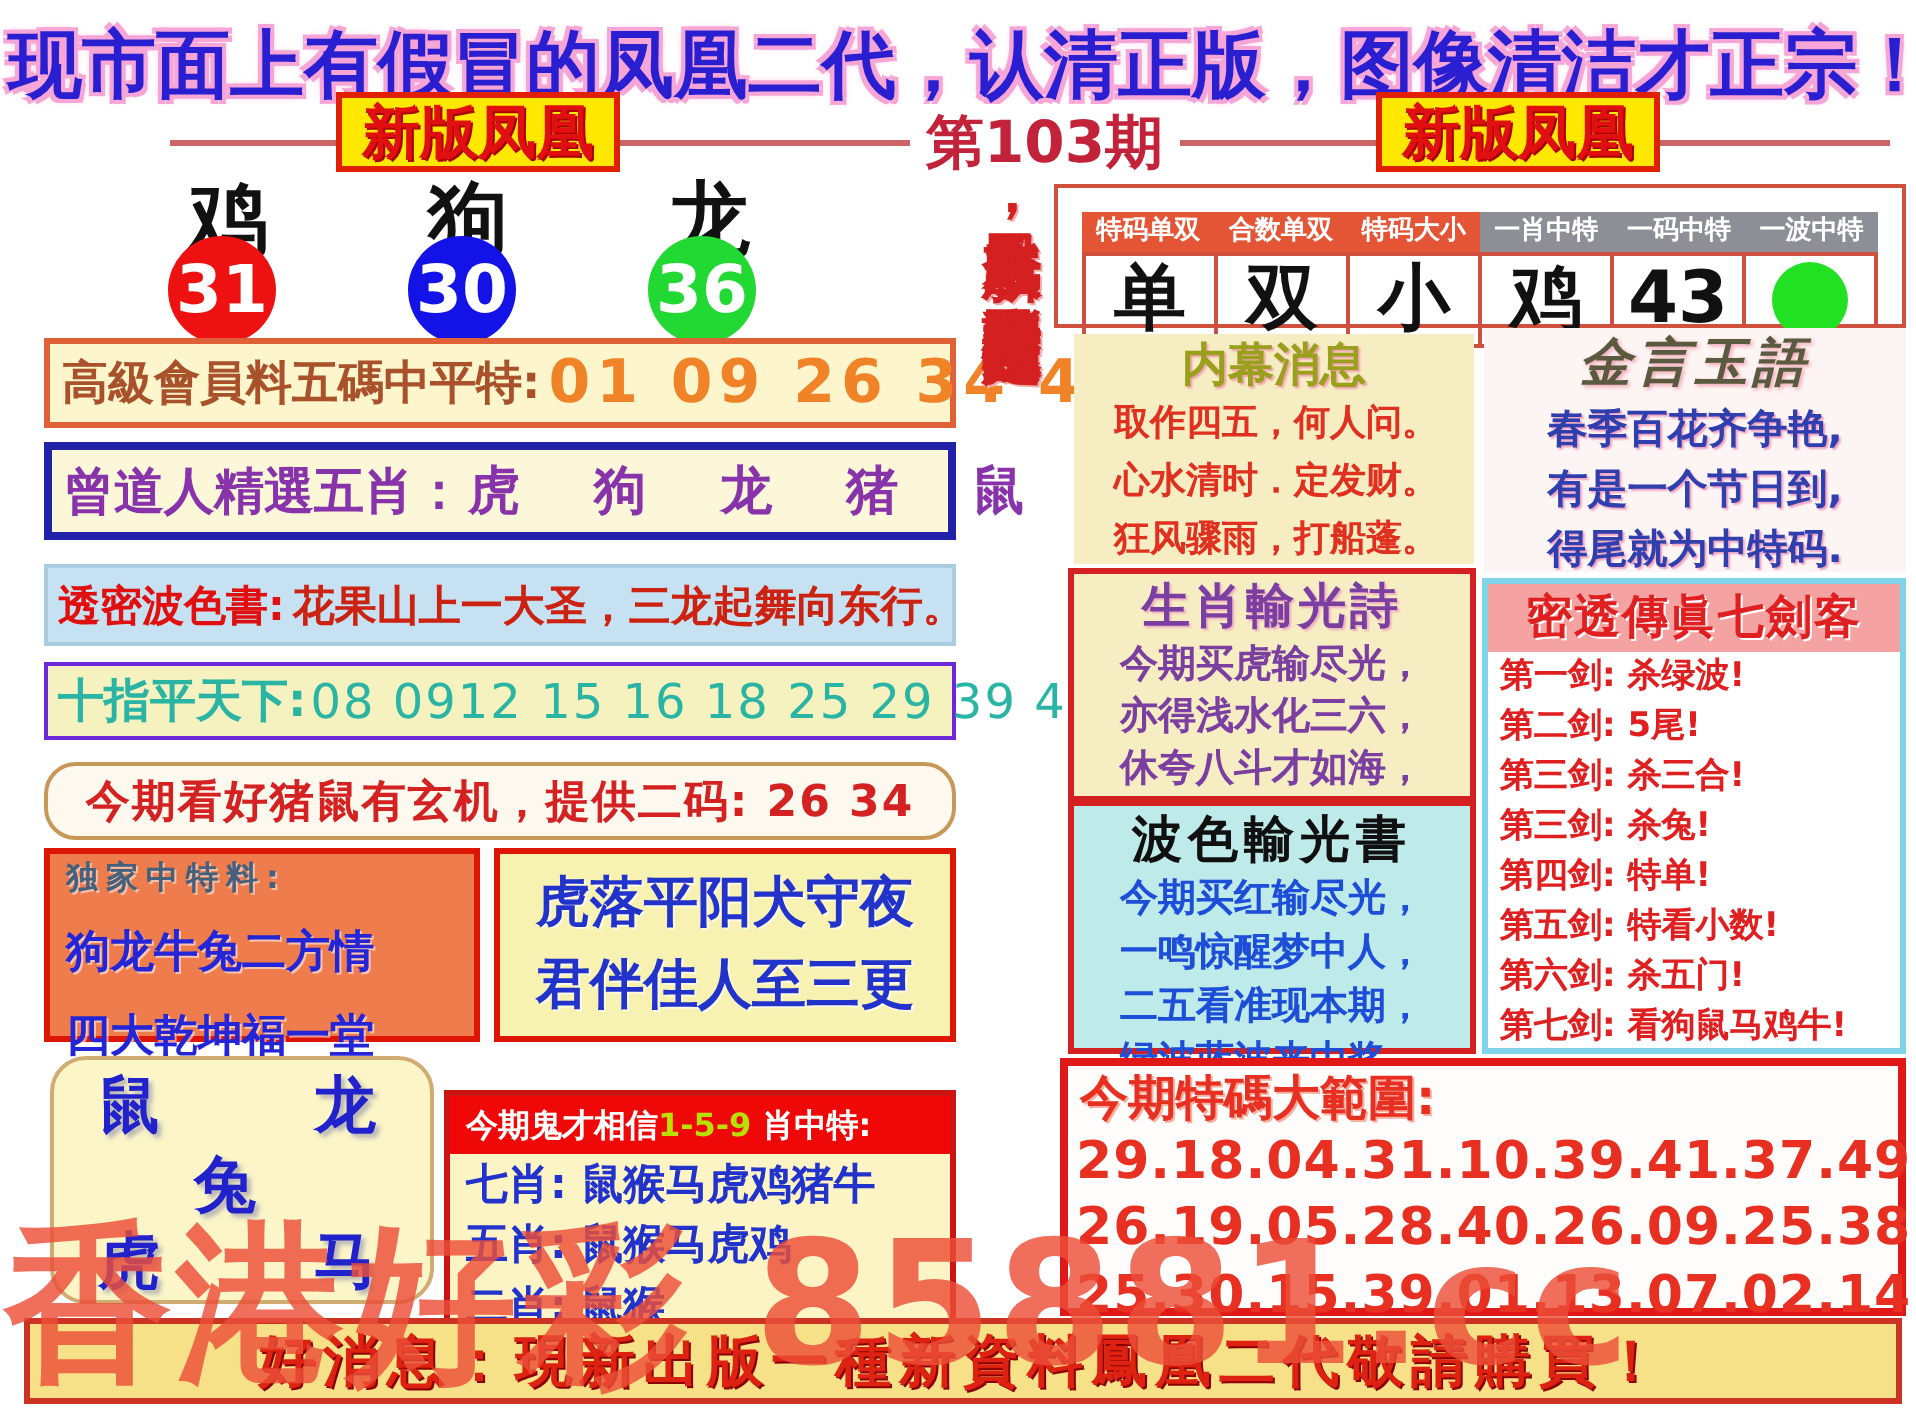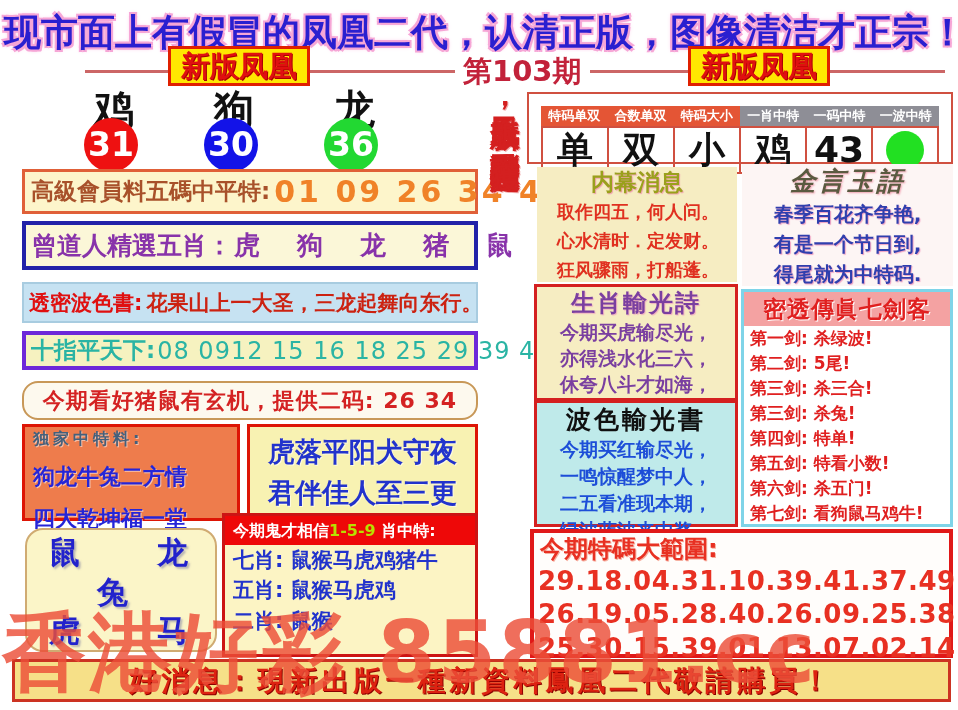--- a/index.html
+++ b/index.html
@@ -31,21 +31,21 @@
   .lbox{left:22px;width:456px;display:flex;align-items:center;white-space:nowrap;}
   #box-vip{top:169px;height:45px;background:#fdf5cb;border:3px solid#e06038;padding:0 6px;}
   #box-vip .lab{font-size:23px;font-weight:bold;color:#a8512a;}
   #box-vip .val{font-size:30px;font-weight:bold;color:#f08228;letter-spacing:3px;margin-left:4px;}
   #box-fivezodiac{top:221px;height:49px;background:#fbf7d8;border:4px solid #2222a8;padding:0 6px;}
   #box-fivezodiac .lab{font-size:25px;font-weight:bold;color:#8833aa;}
   #box-fivezodiac .val{font-size:26px;font-weight:bold;color:#8833aa;letter-spacing:14px;margin-left:2px;}
   #box-wavebook{top:282px;height:41px;background:#c6e2f2;border:2px solid #a8cce0;padding:0 5px;}
   #box-wavebook .lab{font-size:21px;font-weight:bold;color:#e01010;}
   #box-wavebook .val{font-size:21px;font-weight:bold;color:#cc2211;margin-left:4px;}
-  #box-tenfingers{top:331px;height:39px;background:#f6f2c0;border:4px solid #6d28d9;padding:0 5px;}
+  #box-tenfingers{top:331px;height:39px;background:#f6f2c0;border:2px solid #6d28d9;padding:0 5px;}
   #box-tenfingers .lab{font-size:23px;font-weight:bold;color:#2ab4a4;}
   #box-tenfingers .val{font-size:24px;color:#2ab4a4;margin-left:2px;letter-spacing:1px;}
   #box-twocodes{top:381px;height:39px;background:#fdf9ee;border:2px solid #c89858;border-radius:16px;
     justify-content:center;}
   #box-twocodes .val{font-size:22px;font-weight:bold;color:#d42222;letter-spacing:1px;}
 
   #box-exclusive{left:22px;top:424px;width:218px;height:97px;background:#ee7c4c;border:3px solid #dd1505;
     padding:2px 8px;}
   #box-exclusive .lab{font-size:16px;font-weight:bold;color:#44607c;letter-spacing:4px;
     text-shadow:1px 1px 0 rgba(255,255,255,.5);}
@@ -56,21 +56,21 @@
   #box-couplet .ln{font-size:27px;font-weight:bold;color:#2233cc;line-height:1.5;white-space:nowrap;
     text-shadow:1px 1px 0 rgba(255,255,255,.6);}
 
   #box-scatter{left:25px;top:528px;width:192px;height:124px;background:#fbf5c8;border:2px solid #d0ab72;
     border-radius:18px;}
   #box-scatter span{position:absolute;font-size:31px;font-weight:bold;color:#2222cc;
     text-shadow:2px 2px 2px rgba(120,120,160,.5);}
   #sc-0{left:22px;top:2px;} #sc-1{left:130px;top:2px;} #sc-2{left:70px;top:42px;}
   #sc-3{left:22px;top:80px;} #sc-4{left:130px;top:80px;}
 
-  #box-ghost{left:222px;top:513px;width:256px;height:144px;border:3px solid #cc1414;background:#fcf4c4;}
+  #box-ghost{left:222px;top:545px;width:256px;height:144px;border:3px solid #cc1414;background:#fcf4c4;}
   #ghost-header{height:29px;background:#ee0808;color:#fff;font-size:16px;font-weight:bold;
     line-height:29px;padding-left:8px;white-space:nowrap;}
   #ghost-header .mid{color:#b8e000;}
   .ghost-row{font-size:21px;font-weight:bold;color:#2233cc;line-height:1.45;padding-left:8px;white-space:nowrap;}
 
   
   #v-slogan{left:476px;top:92px;width:58px;height:570px;text-align:center;}
   #v-slogan span{writing-mode:vertical-rl;text-orientation:upright;font-size:30px;font-weight:bold;
     color:#d42020;line-height:58px;letter-spacing:1px;text-shadow:1px 1px 0 #f0b0b0;}
 

